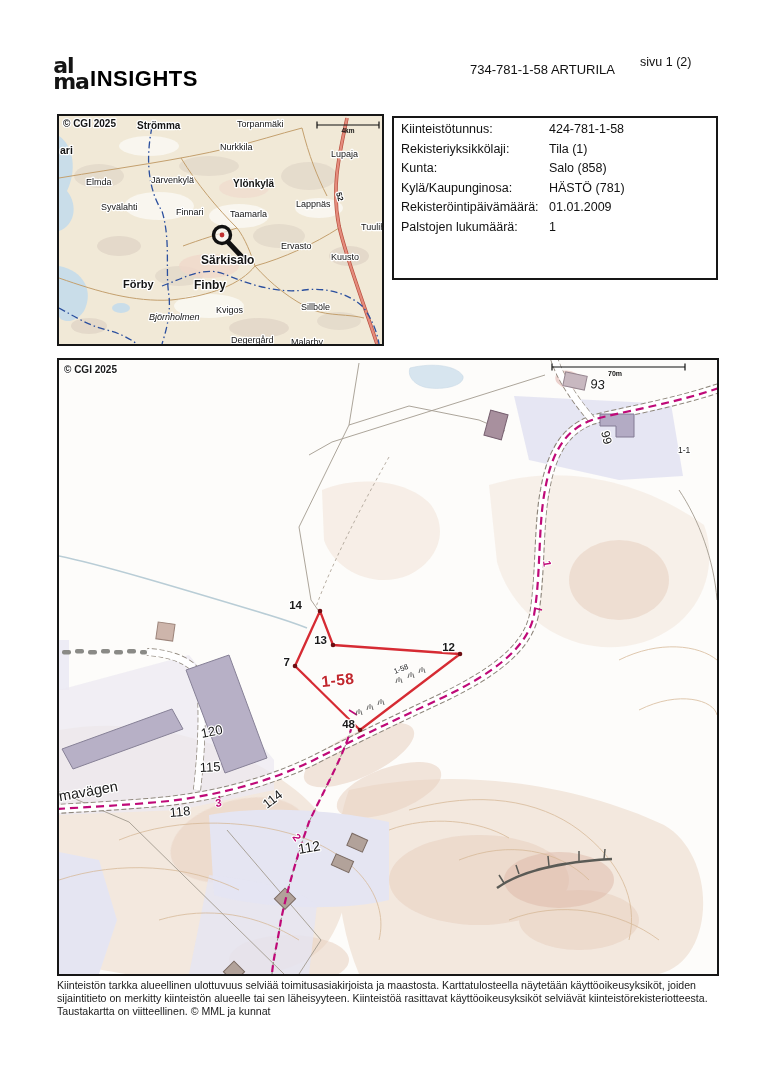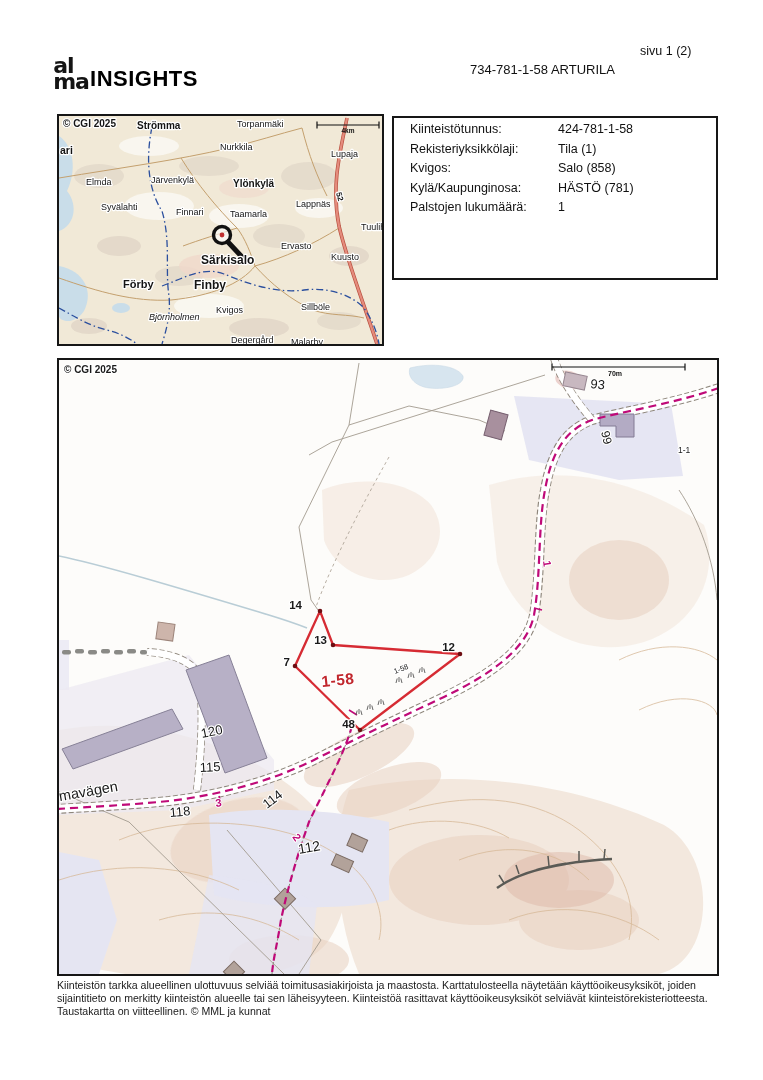--- a/index.html
+++ b/index.html
@@ -5,27 +5,27 @@
   html,body{margin:0;padding:0;background:#ffffff;}
   body{width:763px;height:1080px;position:relative;font-family:"Liberation Sans",sans-serif;color:#111;overflow:hidden;}
   .abs{position:absolute;}
   
   .logo{left:54px;top:58px;display:flex;align-items:flex-end;}
   .logo-mark{font-weight:900;font-size:21px;line-height:16px;letter-spacing:-1px;color:#141414;font-family:"DejaVu Sans",sans-serif;transform:scaleX(1.05);}
   .logo-text{font-weight:800;font-size:22px;letter-spacing:0.5px;color:#000000;margin-left:2px;line-height:22px;}
   .title-block{left:180px;top:60px;width:435px;text-align:center;}
   .title{font-weight:bold;font-size:15.5px;}
   .subtitle{font-size:13px;margin-top:2px;text-align:right;}
-  .page-num{left:640px;top:44px;font-size:12.5px;}
+  .page-num{left:640px;top:55px;font-size:12.5px;}
   
   .ovmap{left:57px;top:114px;width:323px;height:228px;border:2px solid #161616;background:#f1e9d7;}
   
   .info{left:392px;top:116px;width:322px;height:158px;border:2px solid #161616;background:#fff;padding:2px 0 0 0;}
   .info-row{display:flex;font-size:12.5px;line-height:19.5px;}
-  .info-label{width:148px;padding-left:16px;}
+  .info-label{width:148px;padding-left:7px;}
   .info-value{flex:1;}
   
   .mainmap{left:57px;top:358px;width:658px;height:614px;border:2px solid #161616;background:#fdfcfa;}
   
   .footer{left:57px;top:979px;width:662px;font-size:10.6px;line-height:13px;color:#1a1a1a;}
   svg{display:block;}
   svg text{font-family:"Liberation Sans",sans-serif;}
 </style>
 </head>
 <body>
@@ -137,26 +137,30 @@
 <div class="abs info">
   <div class="info-row">
       <div class="info-label">Kiinteistötunnus:</div>
       <div class="info-value">424-781-1-58</div>
     </div>
   <div class="info-row">
       <div class="info-label">Rekisteriyksikkölaji:</div>
       <div class="info-value">Tila (1)</div>
     </div>
   <div class="info-row">
-      <div class="info-label">Kvigos:</div>
+      <div class="info-label">Kunta:</div>
       <div class="info-value">Salo (858)</div>
     </div>
   <div class="info-row">
       <div class="info-label">Kylä/Kaupunginosa:</div>
       <div class="info-value">HÄSTÖ (781)</div>
+    </div>
+  <div class="info-row">
+      <div class="info-label">Rekisteröintipäivämäärä:</div>
+      <div class="info-value">01.01.2009</div>
     </div>
   <div class="info-row">
       <div class="info-label">Palstojen lukumäärä:</div>
       <div class="info-value">1</div>
     </div>
 </div>
 
 <div class="abs mainmap">
 <svg width="658" height="614" viewBox="0 0 658 614">
   <rect x="0" y="0" width="658" height="614" fill="#fdfcfa"></rect>

